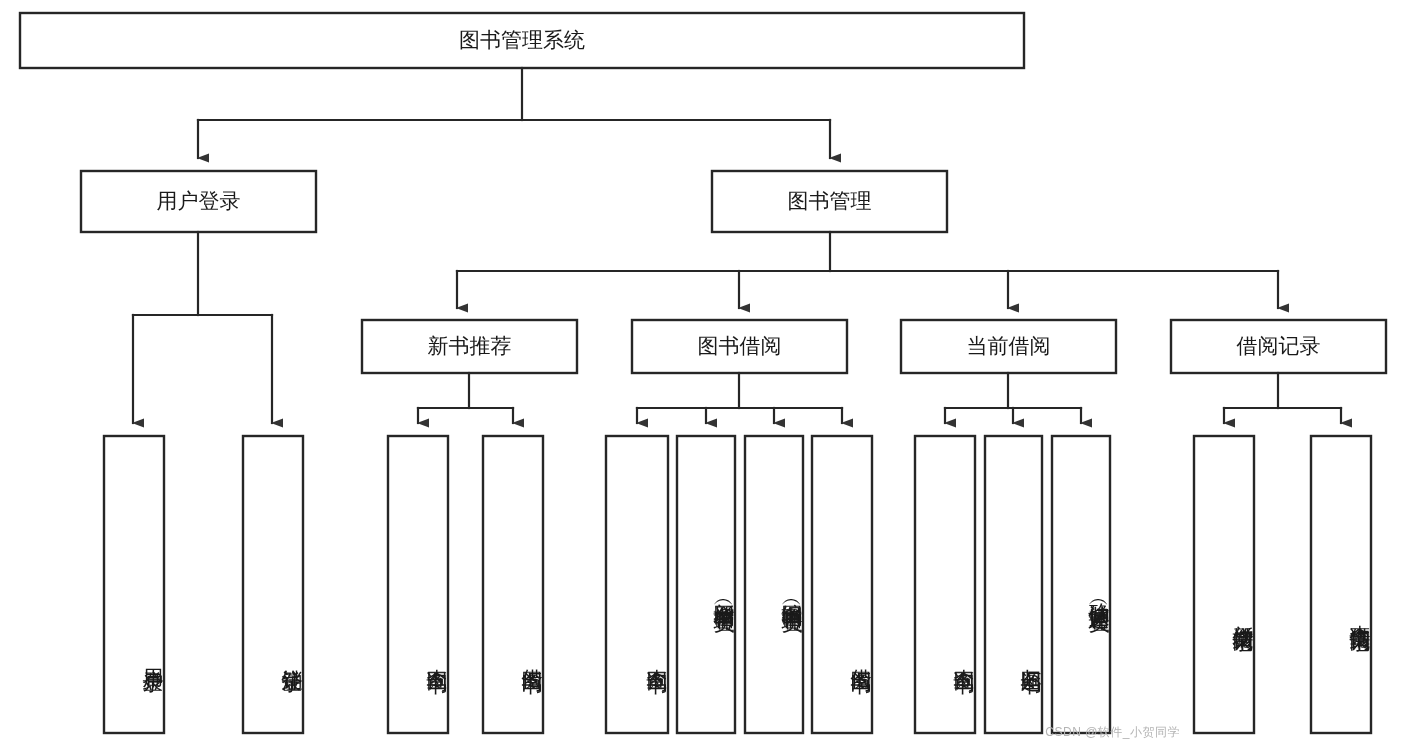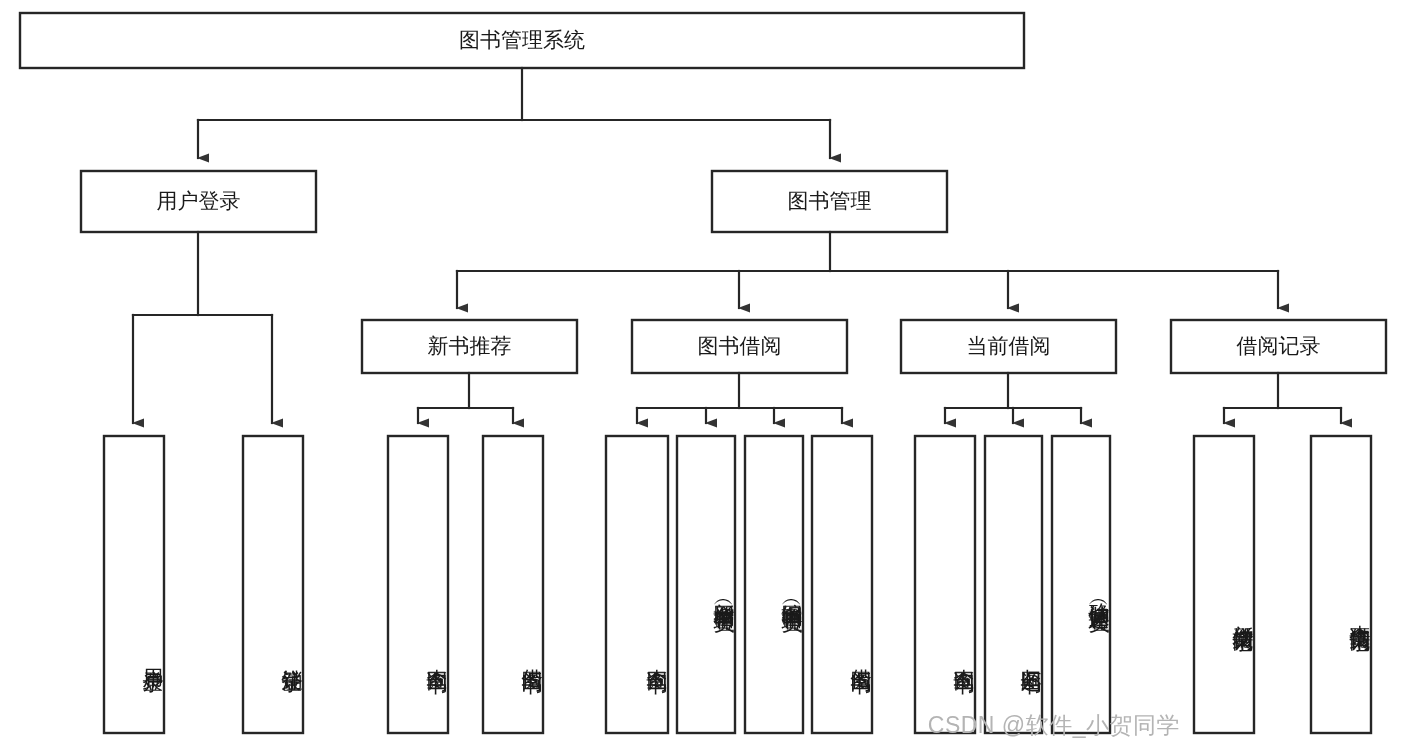--- a/index.html
+++ b/index.html
@@ -62,21 +62,21 @@
     display: flex;
     align-items: flex-start;
     justify-content: center;
     pointer-events: none;
   }
   .watermark {
     position: absolute;
     right: 10px;
     bottom: 6px;
     font-family: "Liberation Sans", "DejaVu Sans", sans-serif;
-    font-size: 23px;
+    font-size: 12px;
     color: #b4b4b4;
     letter-spacing: 0.5px;
     white-space: nowrap;
   }
 </style>
 </head>
 <body>
 
 <div id="diagram-root">
 

